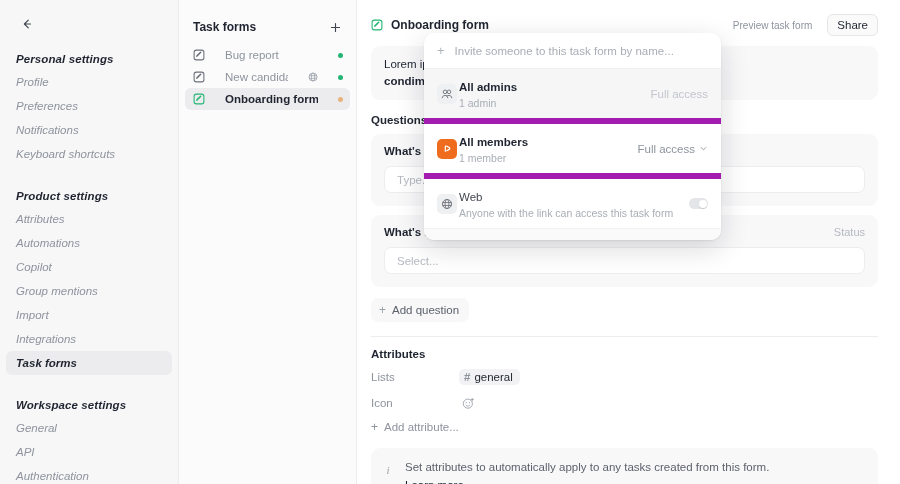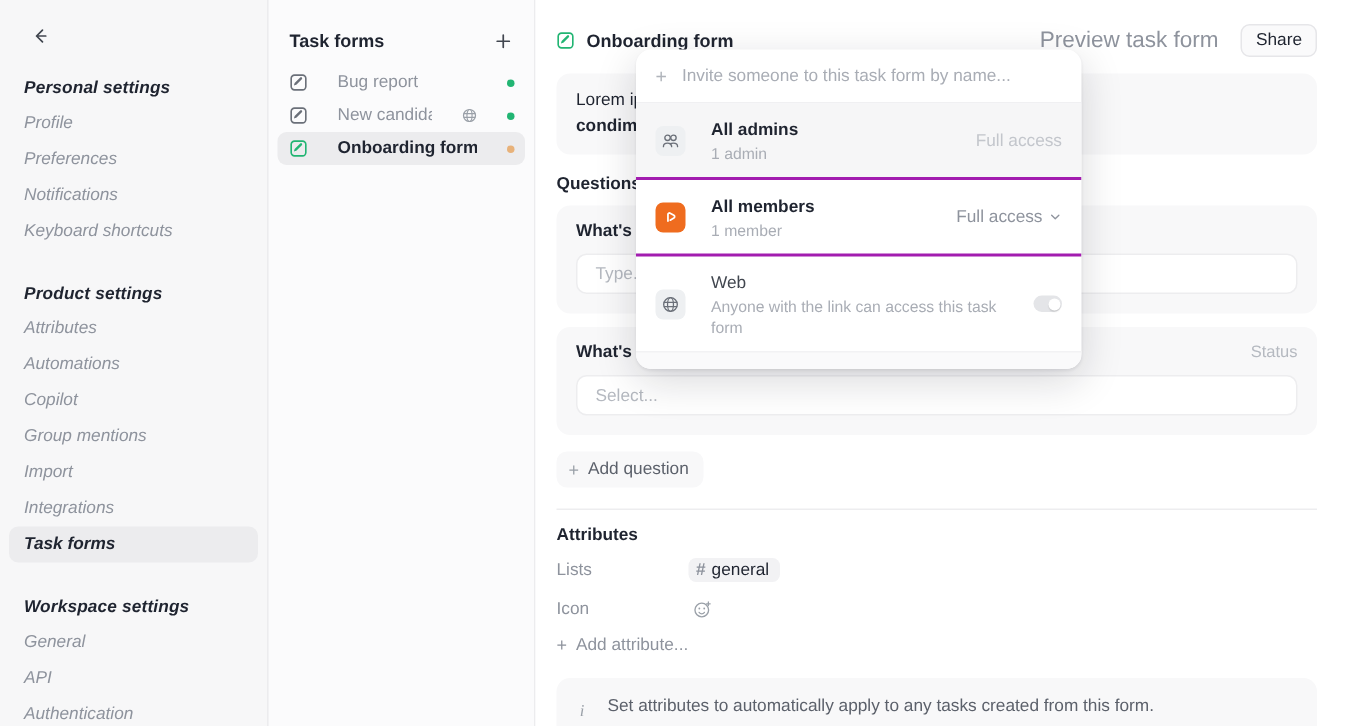--- a/index.html
+++ b/index.html
@@ -78,21 +78,21 @@
   }
   .main-inner { padding: 0 22px 0 14px; }
   .main-head {
     display:flex; align-items:center;
     padding: 14px 0 10px 0;
     gap: 8px;
   }
   .main-title { font-size: 12px; font-weight:700; color:#1f2430; }
   .head-spacer { flex:1; }
   .ghost-btn {
-    font-size: 15px; color:#8e939d; padding:4px 7px; border-radius:5px; cursor:pointer;
+    font-size: 10px; color:#8e939d; padding:4px 7px; border-radius:5px; cursor:pointer;
     white-space:nowrap;
   }
   .share-btn {
     font-size: 11.5px; color:#1f2430; font-weight:500;
     padding:4px 9px; border-radius:6px; cursor:pointer;
     background:#fafafb; border:1px solid #e6e6e9;
   }
 
   
   .lorem-card {
@@ -177,26 +177,26 @@
     z-index: 50;
   }
   .pop-invite {
     display:flex; align-items:center; gap:10px;
     padding: 11px 13px 11px 13px;
     border-bottom: 1px solid #f0f0f2;
   }
   .pop-invite .pl { color:#b0b4bb; font-size:13px; line-height:1; }
   .pop-invite .ph { font-size:11.5px; color:#a9adb5; }
   .pop-row {
-    display:flex; align-items:center; gap:17px;
+    display:flex; align-items:center; gap:2px;
     padding: 8px 13px; min-height: 38px;
     cursor:pointer;
   }
   .pop-row.hl { background:#f6f6f7; }
-  .pop-row + .pop-row { border-top: 2px solid #a21caf; }
+  .pop-row + .pop-row { border-top: 6px solid #a21caf; }
   .pop-ico {
     width:20px;height:20px;border-radius:5px;flex:0 0 20px;
     display:flex;align-items:center;justify-content:center;
   }
   .pop-ico.grayish { background:#eef0f2; }
   .pop-ico.orange  { background:#ef6c1f; }
   .pop-ico.globe   { background:#eef0f2; }
   .pop-texts { flex:1; min-width:0; }
   .pop-t1 { font-size:11.5px; font-weight:700; color:#1f2430; line-height:14px; }
   .pop-t1.muted { font-weight:400; color:#41464f; }

